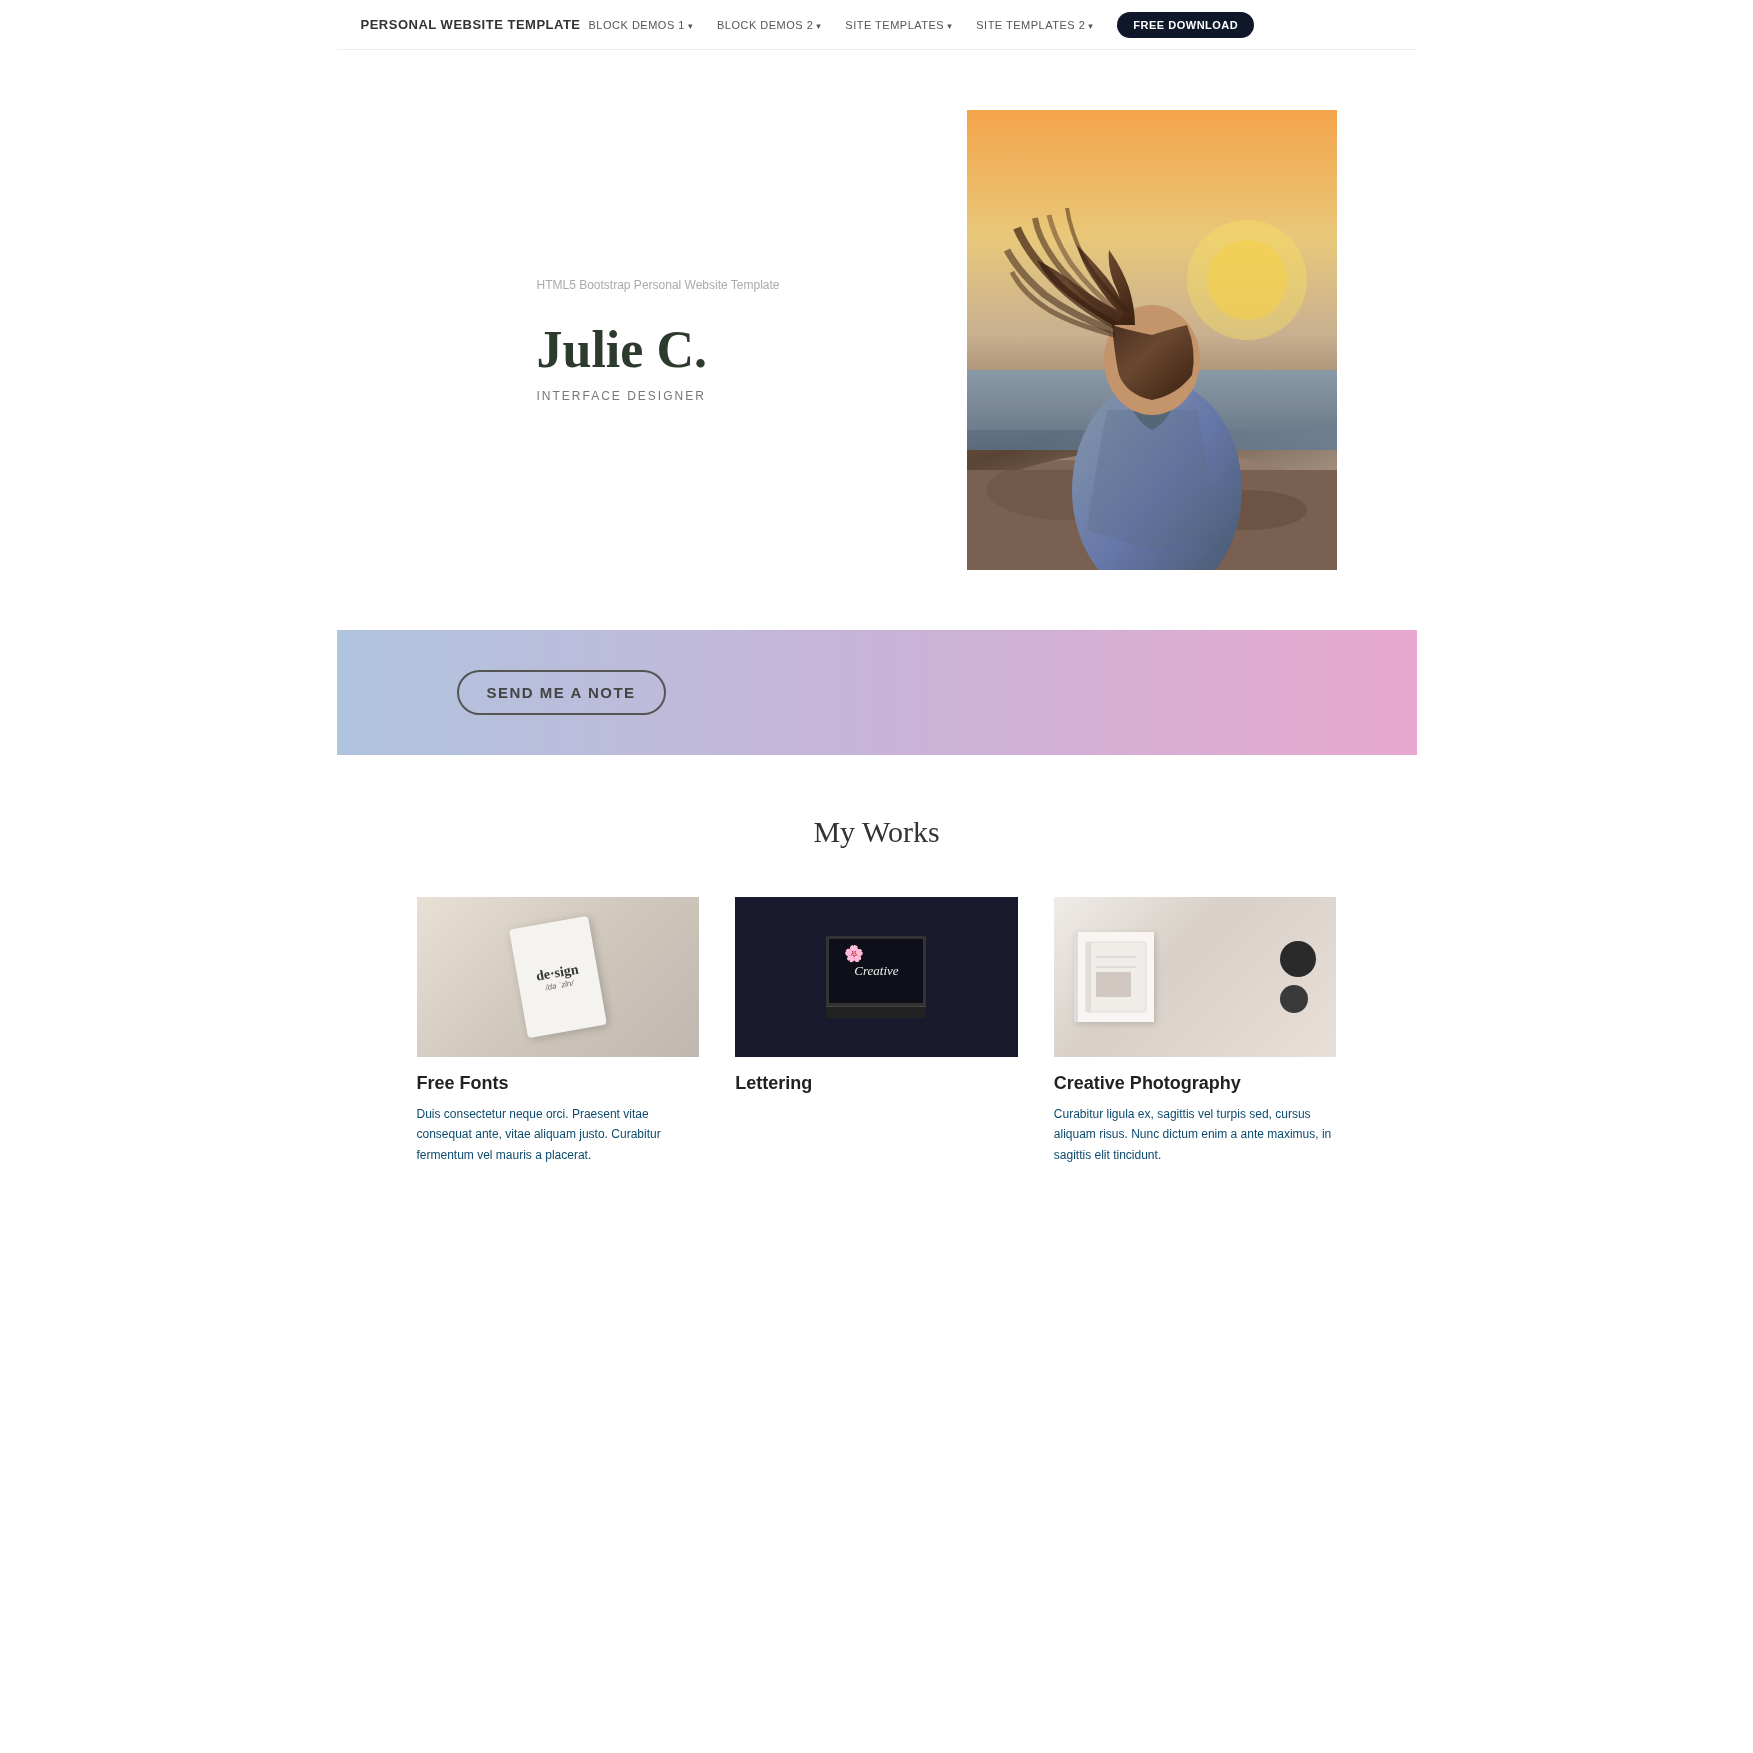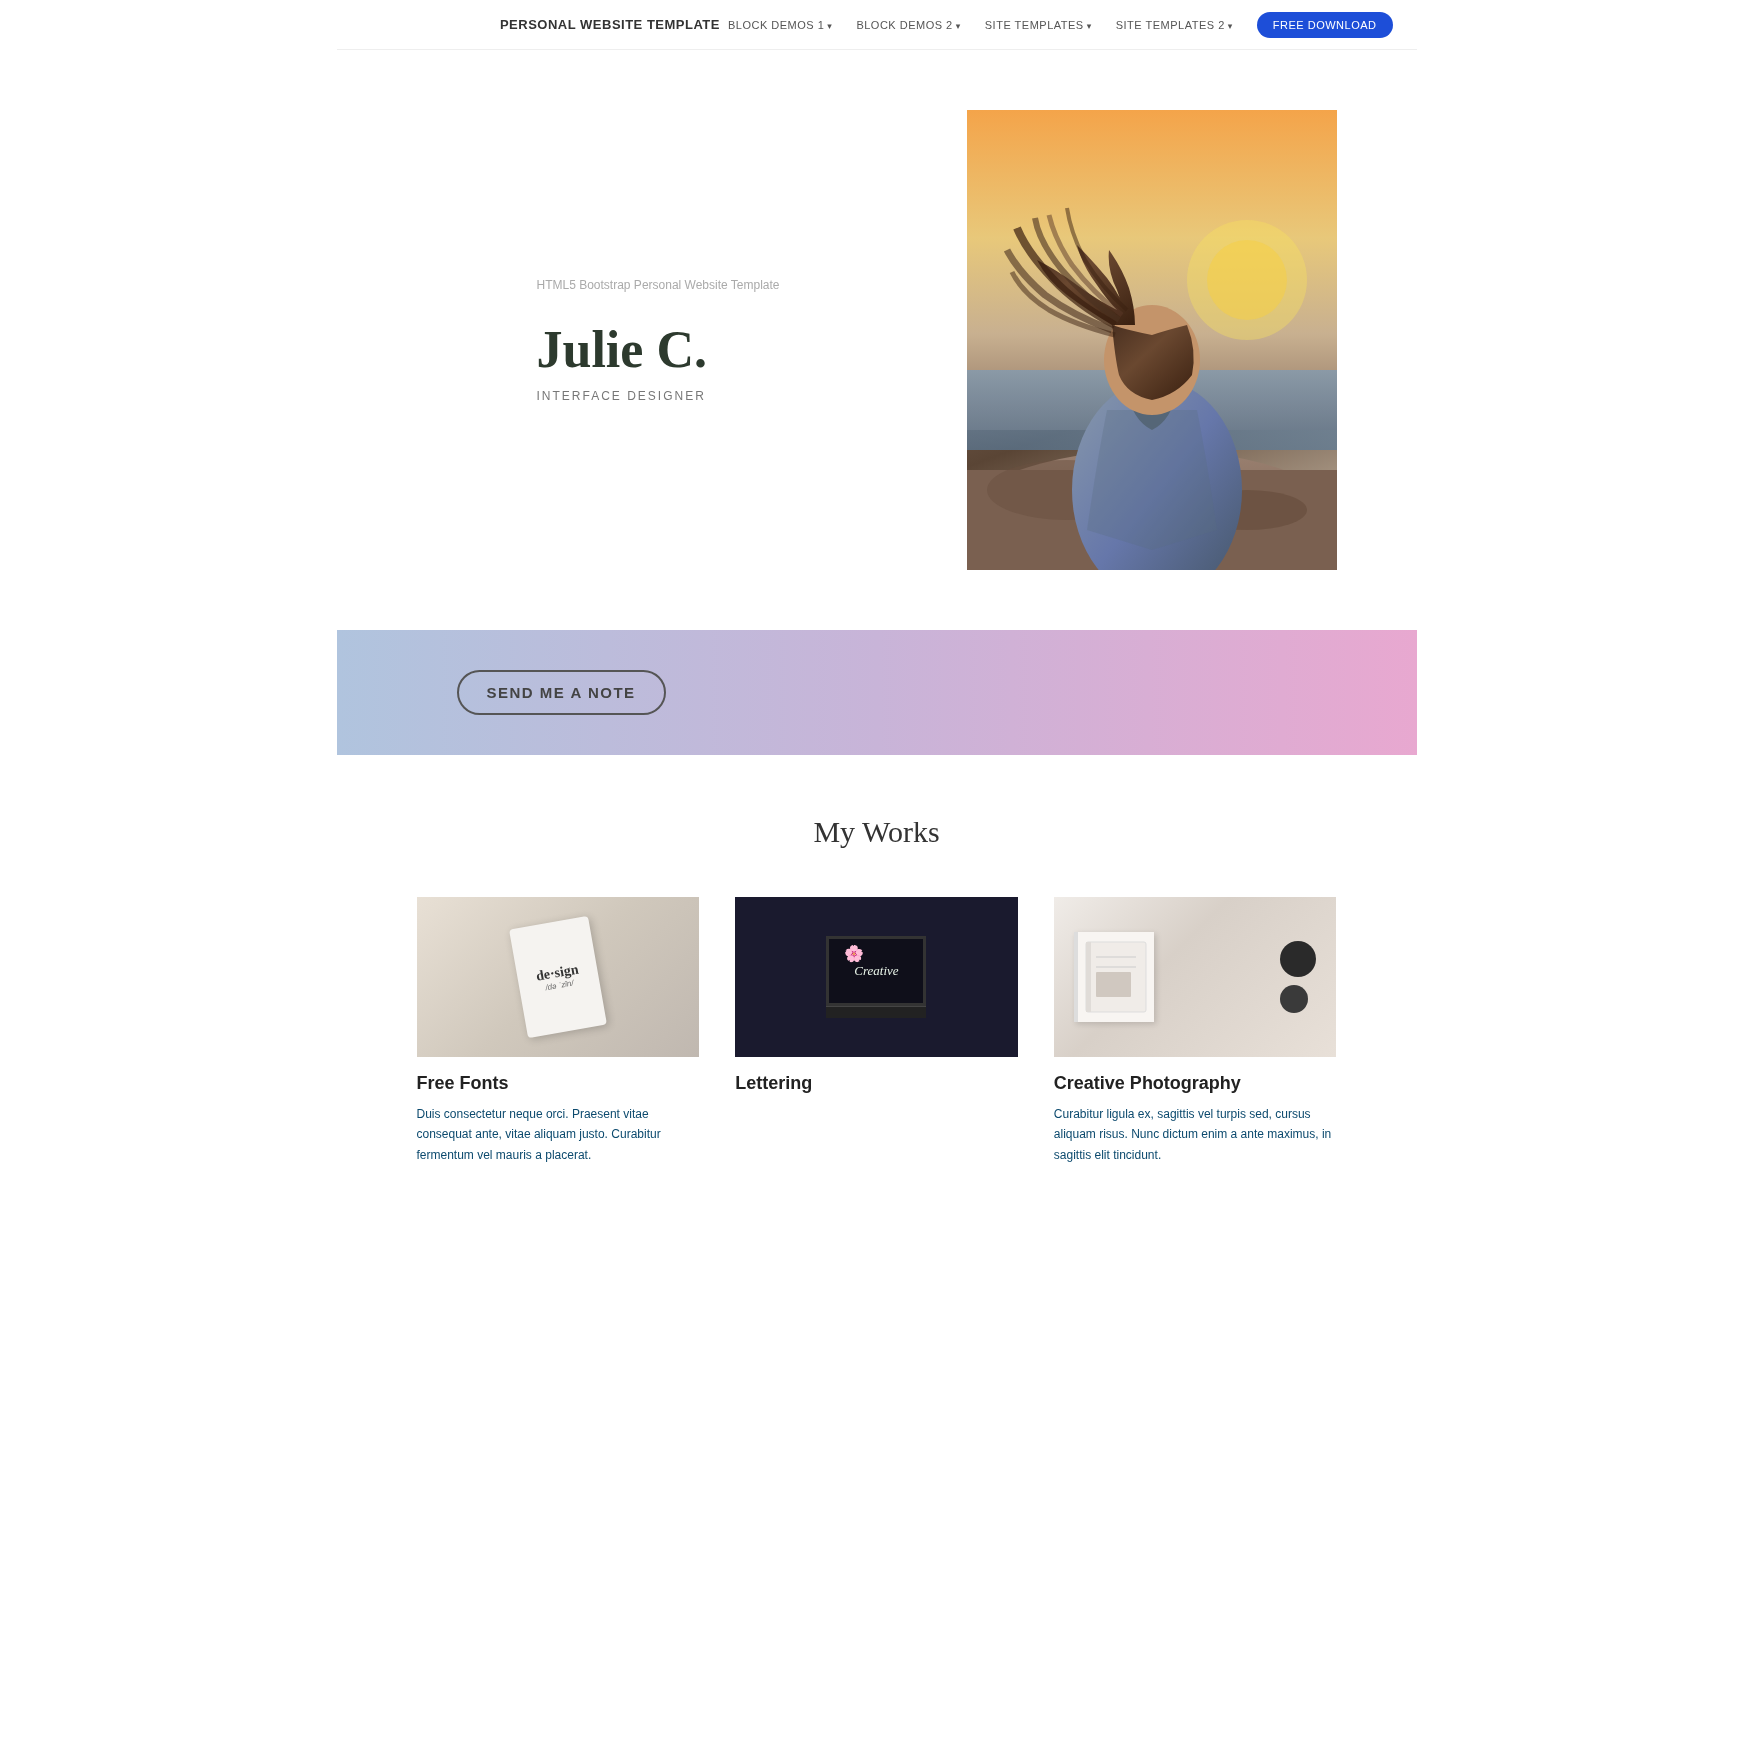--- a/index.html
+++ b/index.html
@@ -2,21 +2,21 @@
 <html><head>
   <meta charset="utf-8">
   <style>
     * { margin: 0; padding: 0; box-sizing: border-box; }
     body { font-family: 'Helvetica Neue', Arial, sans-serif; background: #fff; color: #333; width: 1080px; margin: 0 auto; }
 
     
     nav {
       display: flex;
       align-items: center;
-      justify-content: flex-end;
+      justify-content: flex-start;
       padding: 0 24px;
       height: 50px;
       border-bottom: 1px solid #eee;
       background: #fff;
     }
     .nav-brand {
       font-size: 13px;
       font-weight: 700;
       color: #333;
       text-transform: uppercase;
@@ -34,27 +34,27 @@
       padding: 4px 8px;
       text-transform: uppercase;
       letter-spacing: 0.5px;
       cursor: pointer;
     }
     .nav-link::after {
       content: ' ▾';
       font-size: 9px;
     }
     .nav-btn {
-      background: #1d4ed8;
+      background: #0f172a;
       color: #fff;
       border: none;
       border-radius: 20px;
       padding: 7px 16px;
       font-size: 11px;
-      font-weight: 400;
+      font-weight: 700;
       text-transform: uppercase;
       letter-spacing: 0.5px;
       cursor: pointer;
       margin-left: 8px;
     }
 
     
     .hero {
       display: flex;
       align-items: center;

